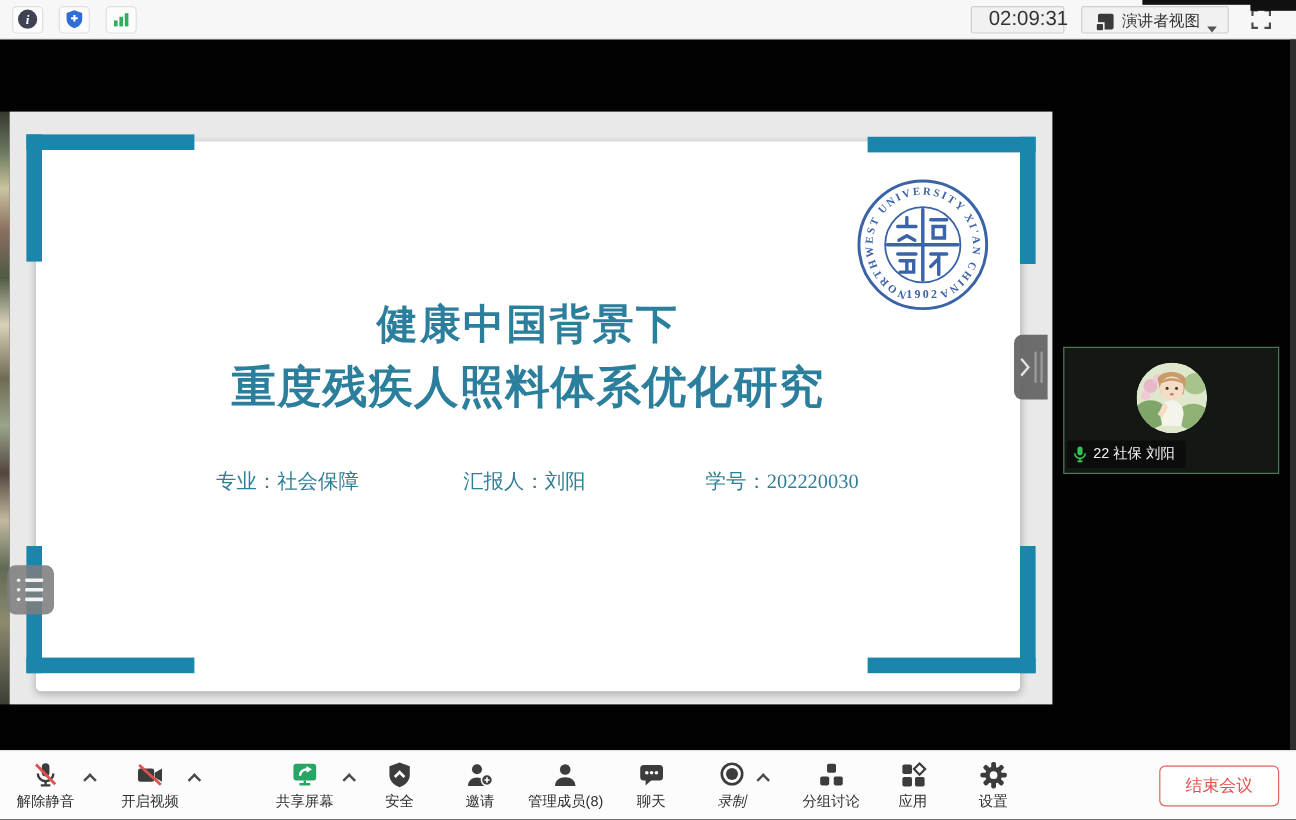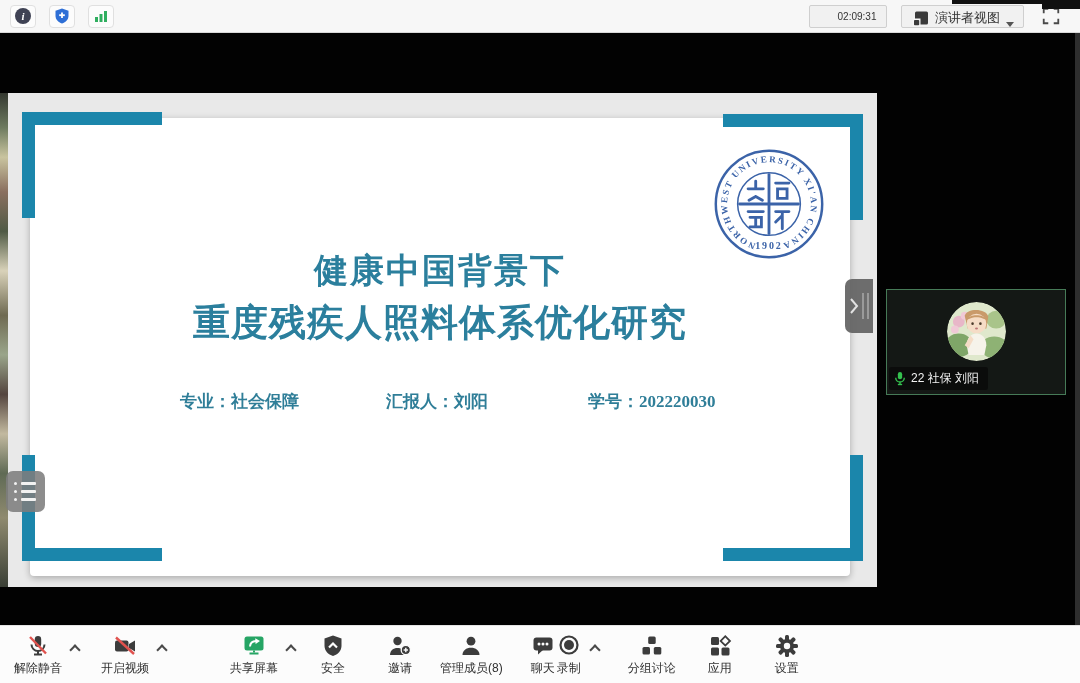--- a/index.html
+++ b/index.html
@@ -9,21 +9,21 @@
   
   .top-bar { position:absolute; left:0; top:0; width:1080px; height:33px;
     background:#f7f7f7; border-bottom:1px solid #d9d9d9;
     display:flex; align-items:center; }
   .tl-icons { display:flex; gap:13px; margin-left:10px; }
   .tl-btn { width:26px; height:23px; background:#fcfcfc; border:1px solid #e0e0e0;
     border-radius:4px; display:flex; align-items:center; justify-content:center; }
   .tr-group { margin-left:auto; display:flex; align-items:center; gap:14px; margin-right:16px; }
   .timer-box { width:78px; height:23px; background:#f1f1f1; border:1px solid #cfcfcf;
     border-radius:2px; display:flex; align-items:center; justify-content:center;
-    font-size:10px; color:#333;padding-left:18px; }
+    font-size:17px; color:#333;padding-left:18px; }
   .view-btn { height:23px; background:#f1f1f1; border:1px solid #cfcfcf; border-radius:2px;
     display:flex; align-items:flex-end; gap:6px; padding:0 9px; font-size:13px; color:#333; }
   .caret-down { width:0; height:0; border-left:4px solid transparent;
     border-right:4px solid transparent; border-top:5px solid #555; }
   .fs-btn { width:26px; height:24px; display:flex; align-items:center; justify-content:center; background:transparent; border:none; }
   .top-sliver1 { position:absolute; left:952px; top:0; width:128px; height:4px; background:#101010; }
   .top-sliver2 { position:absolute; left:1042px; top:0; width:38px; height:9px; background:#101010; }
 
   
   .stage { position:absolute; left:0; top:33px; width:1080px; height:592px; background:#020202; }
@@ -35,21 +35,21 @@
   .slide-area { position:absolute; left:8px; top:93px; width:869px; height:494px; background:#e9e9e9; }
   .slide-card { position:absolute; left:22px; top:25px; width:820px; height:458px;
     background:#ffffff; border-radius:4px; box-shadow:0 2px 7px rgba(0,0,0,.28); }
   .bracket { position:absolute; background:#1b86ab; }
 
   .slide-title { position:absolute; width:820px; left:22px; text-align:center;
     font-family:"Liberation Serif","DejaVu Serif",serif; font-weight:bold; color:#2b7f9d; }
   .t1 { top:155px; font-size:34px; letter-spacing:2px; }
   .t2 { top:205px; font-size:37px; letter-spacing:1px; }
   .slide-info { position:absolute; font-family:"Liberation Serif","DejaVu Serif",serif;
-    font-weight:bold; font-size:17px; color:#2f7e98; top:297px; }
+    font-weight:normal; font-size:17px; color:#2f7e98; top:297px; }
   .info-a { left:172px; } .info-b { left:378px; } .info-c { left:580px; }
   .logo-wrap { position:absolute; left:704px; top:54px; width:114px; height:114px; }
 
   
   .left-handle { position:absolute; left:6px; top:471px; width:39px; height:41px;
     background:rgba(125,125,125,.88); border-radius:7px; display:flex; flex-direction:column;
     justify-content:center; gap:5px; padding-left:8px; }
   .lh-row { display:flex; align-items:center; gap:4px; }
   .lh-dot { width:3px; height:3px; background:#f2f2f2; border-radius:50%; }
   .lh-bar { width:15px; height:3px; background:#f2f2f2; border-radius:1px; }
@@ -70,21 +70,21 @@
   
   .bottom-bar { position:absolute; left:0; top:625px; width:1080px; height:58px;
     background:#fcfcfc; border-top:1px solid #e4e4e4; }
   .tb-row { display:flex; align-items:flex-start; padding:7px 0 0 14px; }
   .tb-group { display:flex; align-items:flex-start; }
   .tb-item { display:flex; flex-direction:column; align-items:center; }
   .tb-label { font-size:12px; color:#2f2f2f; margin-top:1px; white-space:nowrap; }
   .chev-up { width:8px; height:8px; border-left:2px solid #4a4a4a; border-top:2px solid #4a4a4a;
     transform:rotate(45deg); margin:13px 0 0 9px; }
   .g2{margin-left:22px;} .g3{margin-left:64px;} .g4{margin-left:25px;} .g5{margin-left:41px;}
-  .g6{margin-left:27px;align-items:center;} .g7{margin-left:27px;} .g8{} .g9{margin-left:29px;}
+  .g6{margin-left:27px;align-items:center;} .g7{margin-left:27px;} .g8{margin-left:41px;font-style:italic;} .g9{margin-left:29px;}
   .g10{margin-left:31px;} .g11{margin-left:41px;justify-content:center;}
   .end-btn { position:absolute; right:14px; top:12px; height:34px; padding:0 21px;
     background:#fff; border:1px solid #e2625c; border-radius:5px; color:#e2524c;
     font-size:14px; font-family:"Liberation Sans",sans-serif; }
 </style>
 </head>
 <body>
 
 <div class="app">
 
@@ -356,15 +356,16 @@
             <rect x="11" y="2" width="4" height="22" rx="1.5" transform="rotate(90 13 13)"></rect>
             <rect x="11" y="2" width="4" height="22" rx="1.5" transform="rotate(135 13 13)"></rect>
             <circle cx="13" cy="13" r="7"></circle>
           </g>
           <circle cx="13" cy="13" r="3.2" fill="#fcfcfc"></circle>
         </svg>
         <span class="tb-label">设置</span>
       </div>
 
     </div>
+    <button class="end-btn">结束会议</button>
   </div>
 
 </div>
 
 </body></html>

